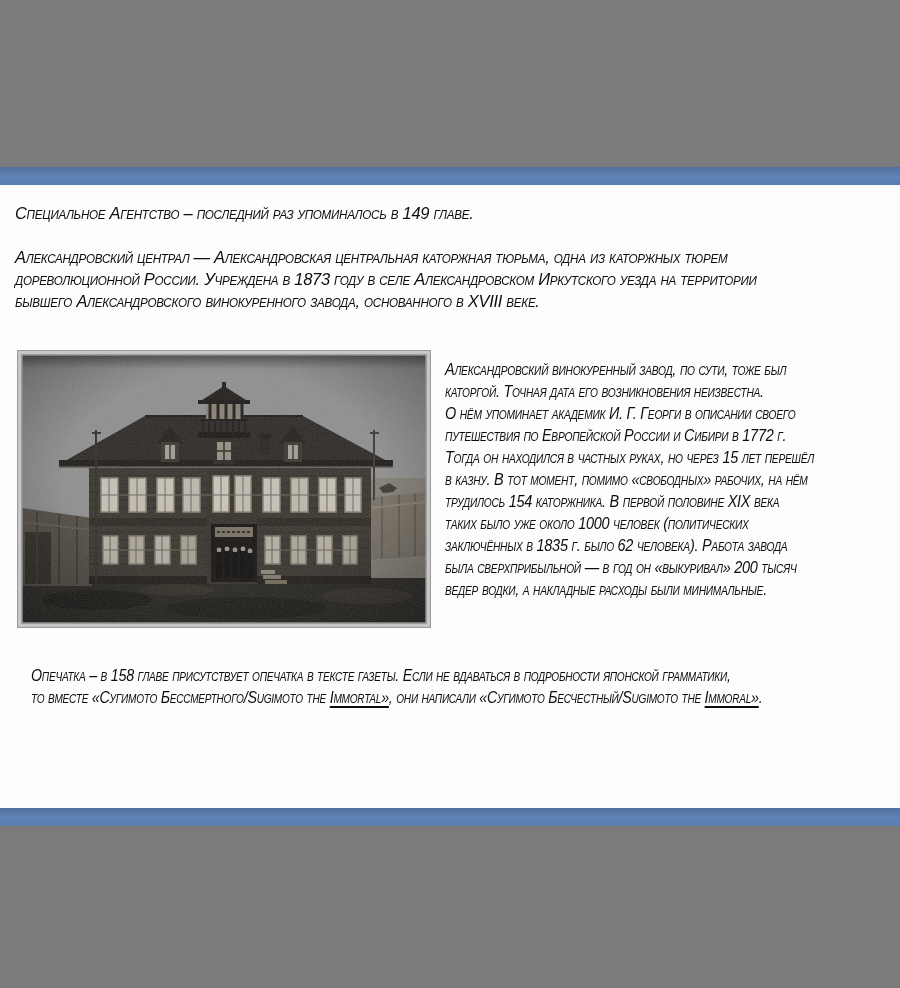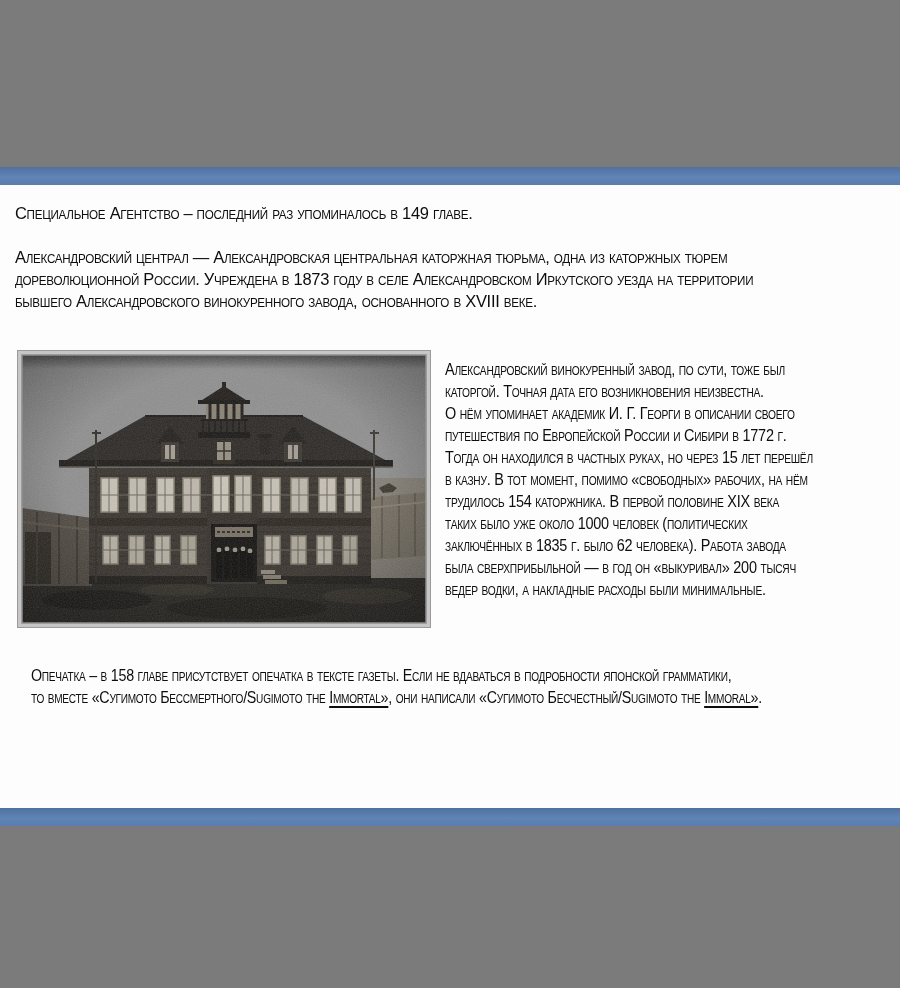--- a/index.html
+++ b/index.html
@@ -9,20 +9,21 @@
     font-family:"Liberation Sans",sans-serif;
     overflow:hidden;
   }
   .page{position:relative;width:900px;height:988px;overflow:hidden;}
   .band-top{height:167px;background:#7b7b7b;}
   .stripe{height:18px;background:linear-gradient(180deg,#51719f 0%,#5f84b6 55%,#5a7dae 100%);}
   .content{
     position:relative;
     height:623px;
     background:#fdfdfe;
+    font-style:italic;
   }
   .band-bottom{height:162px;background:#7b7b7c;}
 
   .txt{
     margin:0;
     position:absolute;
     color:#0d0d0d;
     font-variant:small-caps;
     font-size:17px;
     line-height:22px;

